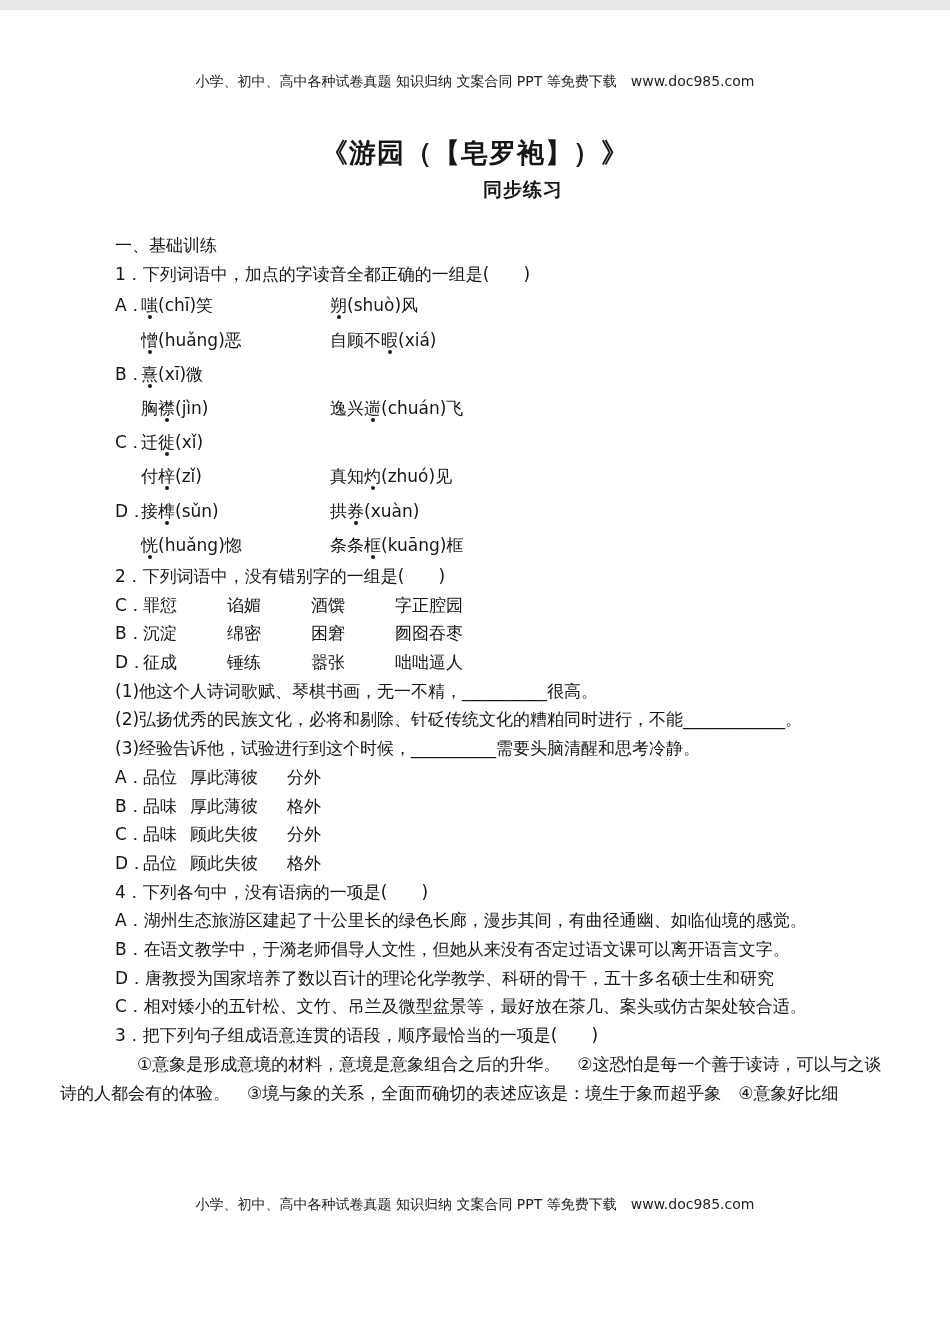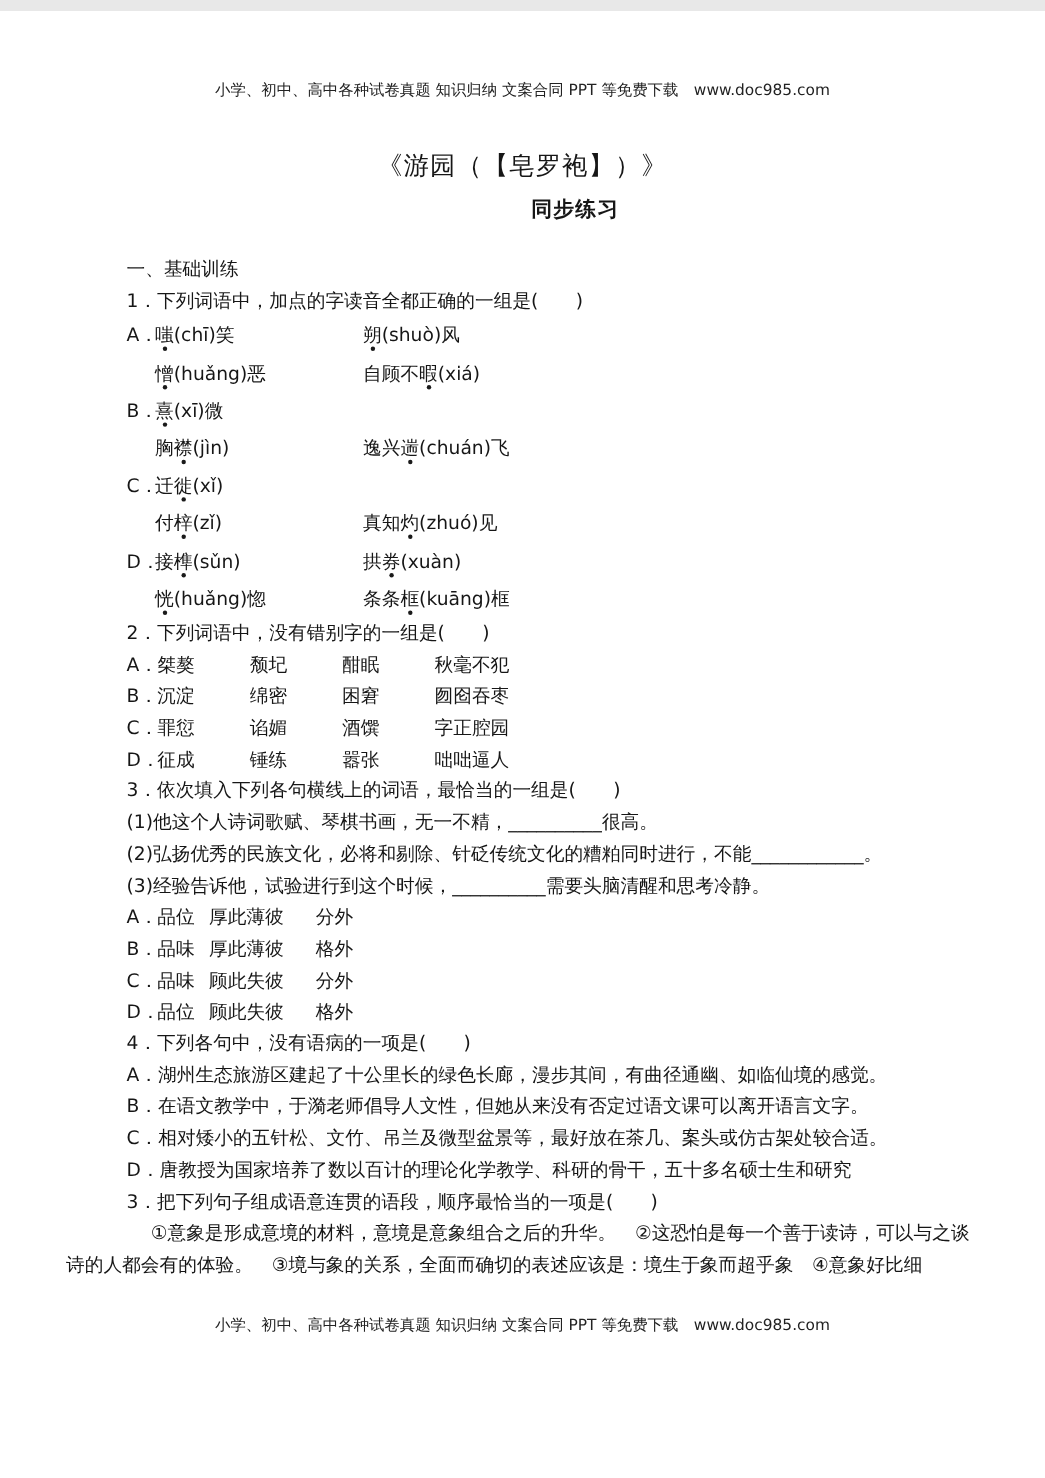--- a/index.html
+++ b/index.html
@@ -5,21 +5,21 @@
   html,body { margin:0; padding:0; background:#e8e8e8; }
   .page {
     position:relative; width:950px; height:1344px; margin:10px auto;
     background:#ffffff; overflow:hidden;
     font-family:"DejaVu Sans","Liberation Sans",sans-serif;
     color:#161616;
   }
   .center { position:absolute; left:0; width:100%; text-align:center; }
   .header  { top:63px;  font-size:14px; color:#222; }
   .footer  { top:1186px; font-size:14px; color:#222; }
-  .title   { top:125px; font-size:23px; font-weight:400; letter-spacing:1px; }
+  .title   { top:125px; font-size:27px; font-weight:700; letter-spacing:1px; }
   .subtitle{ top:167px; font-size:19px; font-weight:700; letter-spacing:1px;padding-left:48px; }
   .body { position:absolute; left:115px; top:221px; width:805px; font-size:17px; }
   .line  { line-height:28.7px; min-height:28.7px; }
   .q1row { line-height:34.2px; height:34.2px; display:flex; }
   .lbl   { flex:0 0 26px; width:26px; }
   .c1    { flex:0 0 189px; width:189px; }
   .c2    { flex:1; }
   .lbl2  { display:inline-block; width:28px; }
   .w2    { display:inline-block; width:84px; }
   .w3a   { display:inline-block; width:47px; }
@@ -90,46 +90,44 @@
       </div>
 
     <div class="q1row">
         <span class="lbl"></span>
         <span class="c1"><span></span><span class="dc">恍</span><span>(huǎng)惚</span></span>
         <span class="c2"><span>条条</span><span class="dc">框</span><span>(kuāng)框</span></span>
       </div>
 
     <div class="line">2．下列词语中，没有错别字的一组是(　　)</div>
 
-    <div class="line"><span class="lbl2">A．</span><span class="w2">桀獒</span><span class="w2">颓圮</span><span class="w2">酣眠</span><span>秋毫不犯</span></div>
+
+    <div class="line"><span class="lbl2">C．</span><span class="w2">罪愆</span><span class="w2">谄媚</span><span class="w2">酒馔</span><span>字正腔园</span></div>
 
     <div class="line"><span class="lbl2">B．</span><span class="w2">沉淀</span><span class="w2">绵密</span><span class="w2">困窘</span><span>囫囵吞枣</span></div>
 
-    <div class="line"><span class="lbl2">C．</span><span class="w2">罪愆</span><span class="w2">谄媚</span><span class="w2">酒馔</span><span>字正腔园</span></div>
-
     <div class="line"><span class="lbl2">D．</span><span class="w2">征成</span><span class="w2">锤练</span><span class="w2">嚣张</span><span>咄咄逼人</span></div>
 
-    <div class="line">3．依次填入下列各句横线上的词语，最恰当的一组是(　　)</div>
     <div class="line">(1)他这个人诗词歌赋、琴棋书画，无一不精，__________很高。</div>
     <div class="line">(2)弘扬优秀的民族文化，必将和剔除、针砭传统文化的糟粕同时进行，不能____________。</div>
     <div class="line">(3)经验告诉他，试验进行到这个时候，__________需要头脑清醒和思考冷静。</div>
 
     <div class="line"><span class="lbl2">A．</span><span class="w3a">品位</span><span class="w3b">厚此薄彼</span><span>分外</span></div>
 
     <div class="line"><span class="lbl2">B．</span><span class="w3a">品味</span><span class="w3b">厚此薄彼</span><span>格外</span></div>
 
     <div class="line"><span class="lbl2">C．</span><span class="w3a">品味</span><span class="w3b">顾此失彼</span><span>分外</span></div>
 
     <div class="line"><span class="lbl2">D．</span><span class="w3a">品位</span><span class="w3b">顾此失彼</span><span>格外</span></div>
 
     <div class="line">4．下列各句中，没有语病的一项是(　　)</div>
     <div class="line">A．湖州生态旅游区建起了十公里长的绿色长廊，漫步其间，有曲径通幽、如临仙境的感觉。</div>
     <div class="line">B．在语文教学中，于漪老师倡导人文性，但她从来没有否定过语文课可以离开语言文字。</div>
+    <div class="line">D．唐教授为国家培养了数以百计的理论化学教学、科研的骨干，五十多名硕士生和研究</div>
     <div class="line">C．相对矮小的五针松、文竹、吊兰及微型盆景等，最好放在茶几、案头或仿古架处较合适。</div>
-    <div class="line">D．唐教授为国家培养了数以百计的理论化学教学、科研的骨干，五十多名硕士生和研究</div>
 
     <div class="line">3．把下列句子组成语意连贯的语段，顺序最恰当的一项是(　　)</div>
     <div class="line q5line1">①意象是形成意境的材料，意境是意象组合之后的升华。　②这恐怕是每一个善于读诗，可以与之谈</div>
     <div class="line q5line2">诗的人都会有的体验。　③境与象的关系，全面而确切的表述应该是：境生于象而超乎象　④意象好比细</div>
 
   </div>
 
   <div class="center footer">小学、初中、高中各种试卷真题 知识归纳 文案合同 PPT 等免费下载　www.doc985.com</div>
 
 </div>

